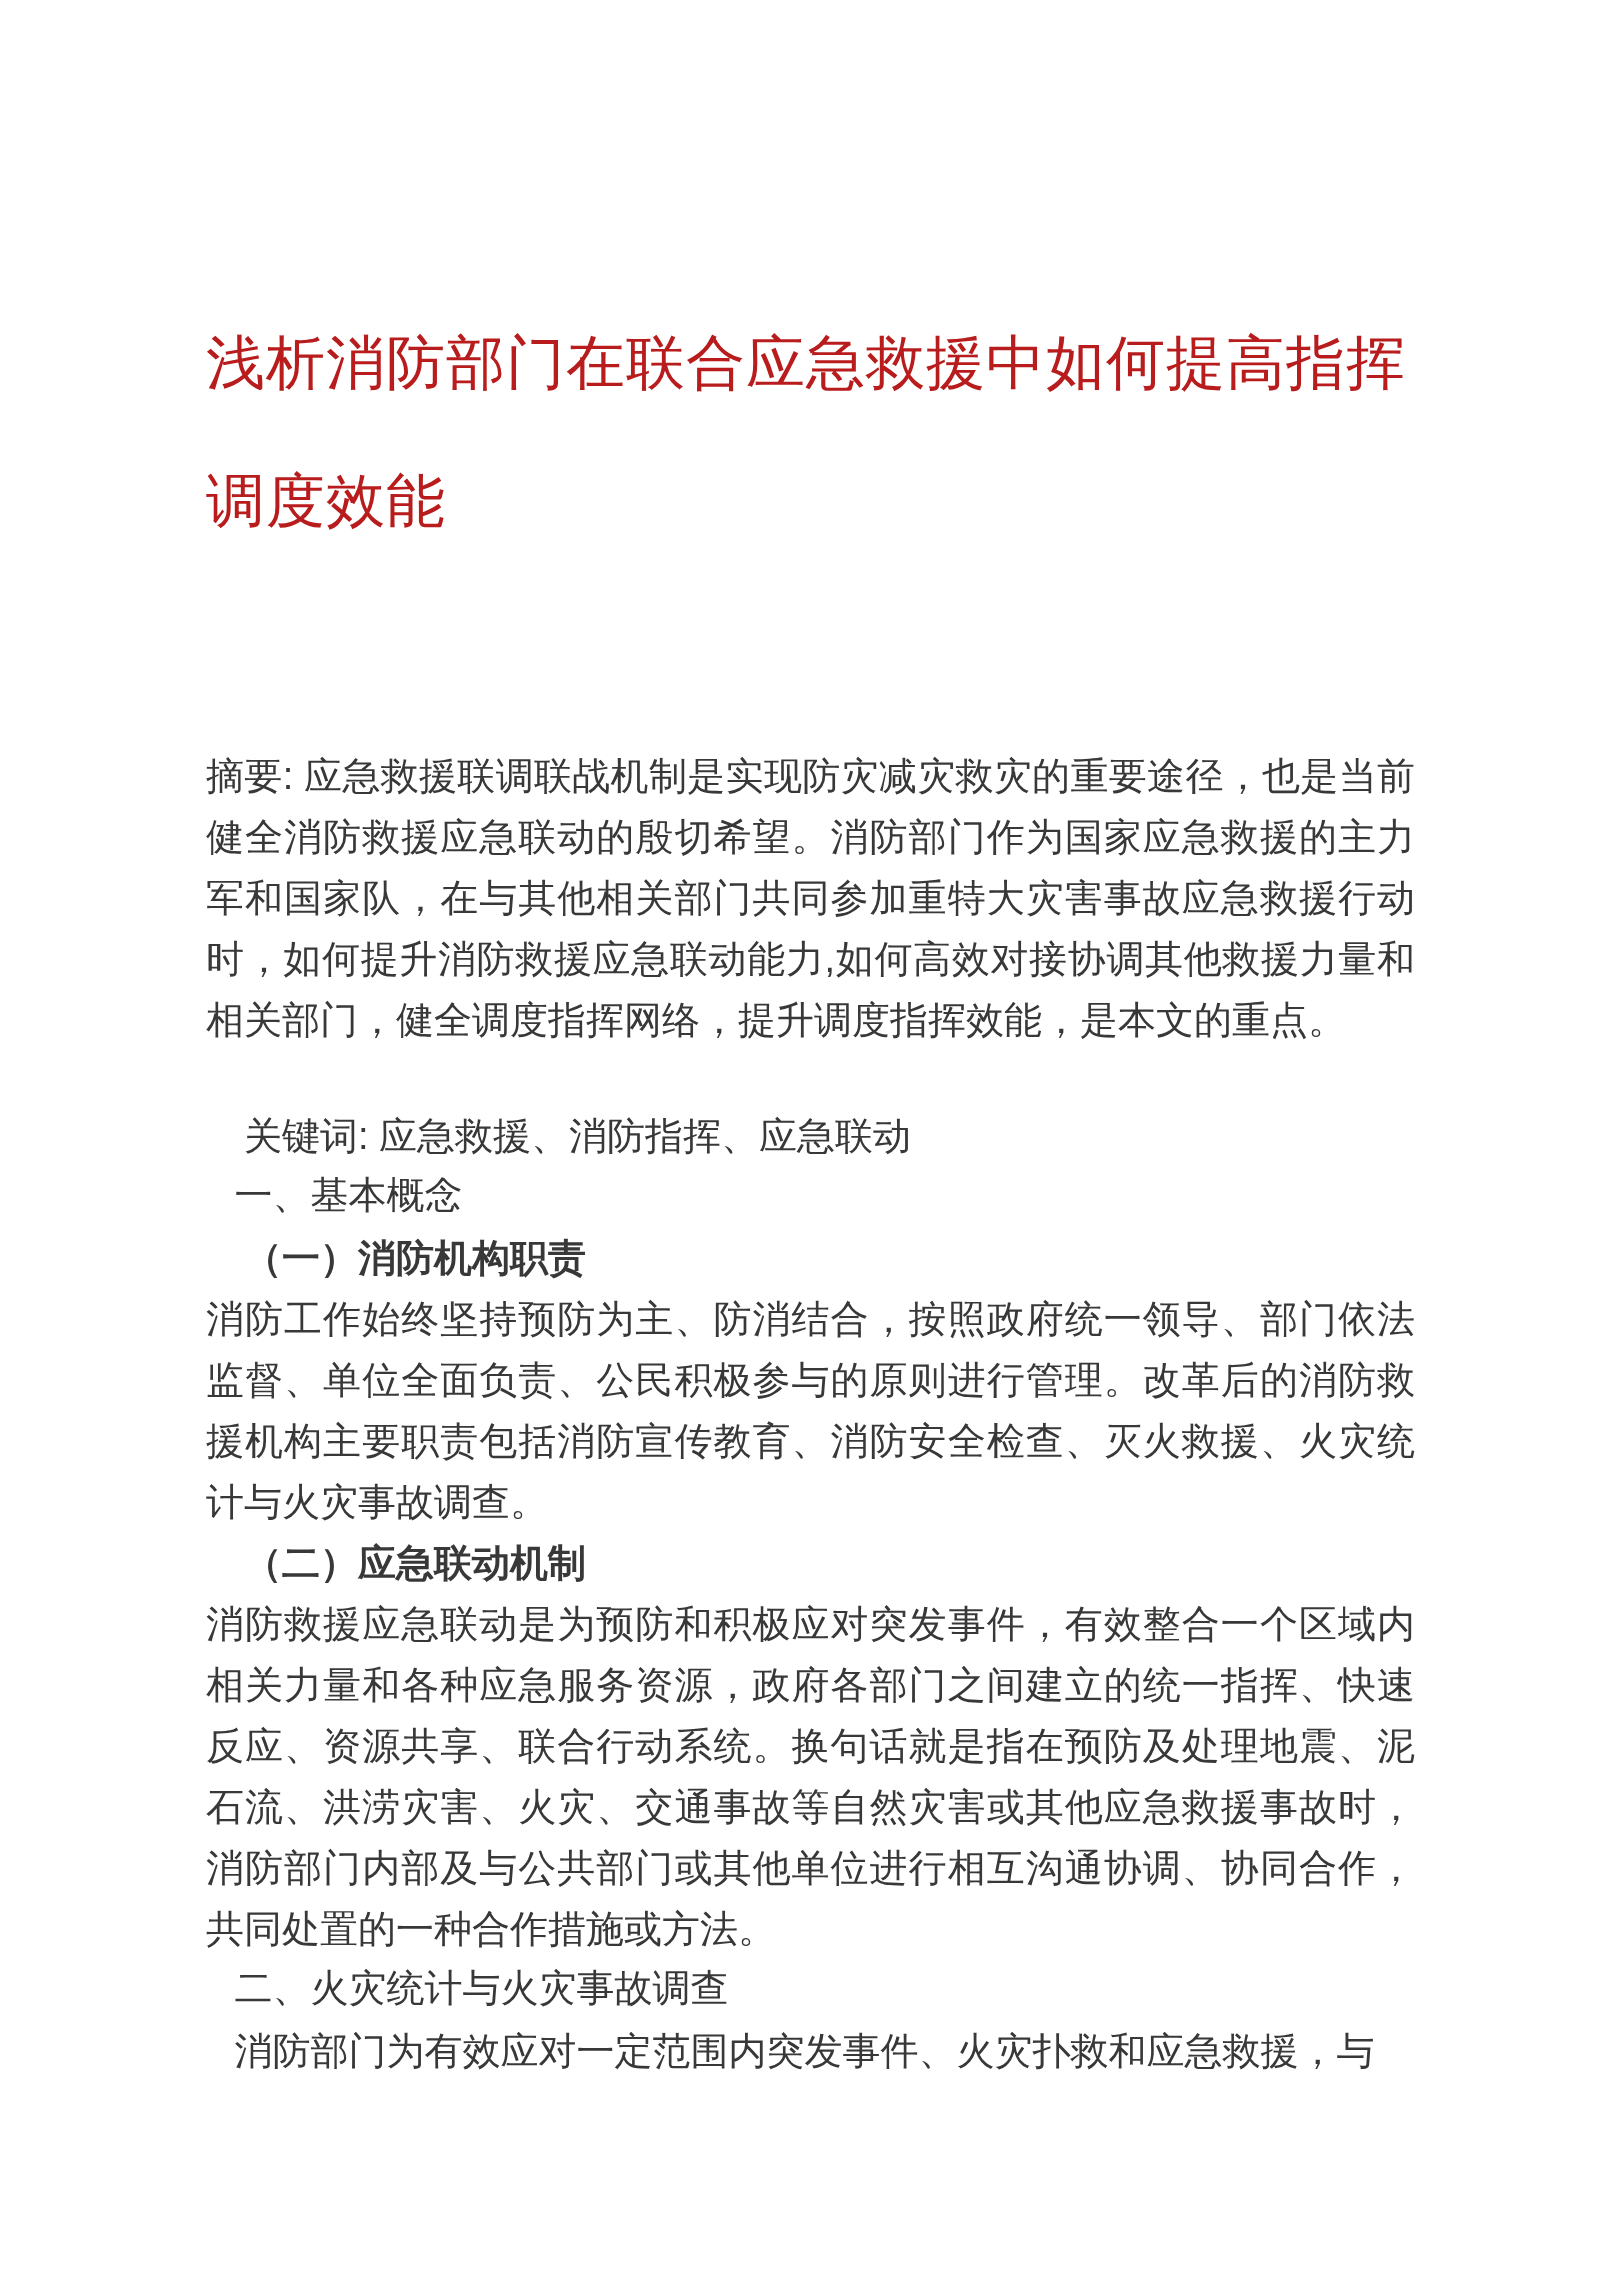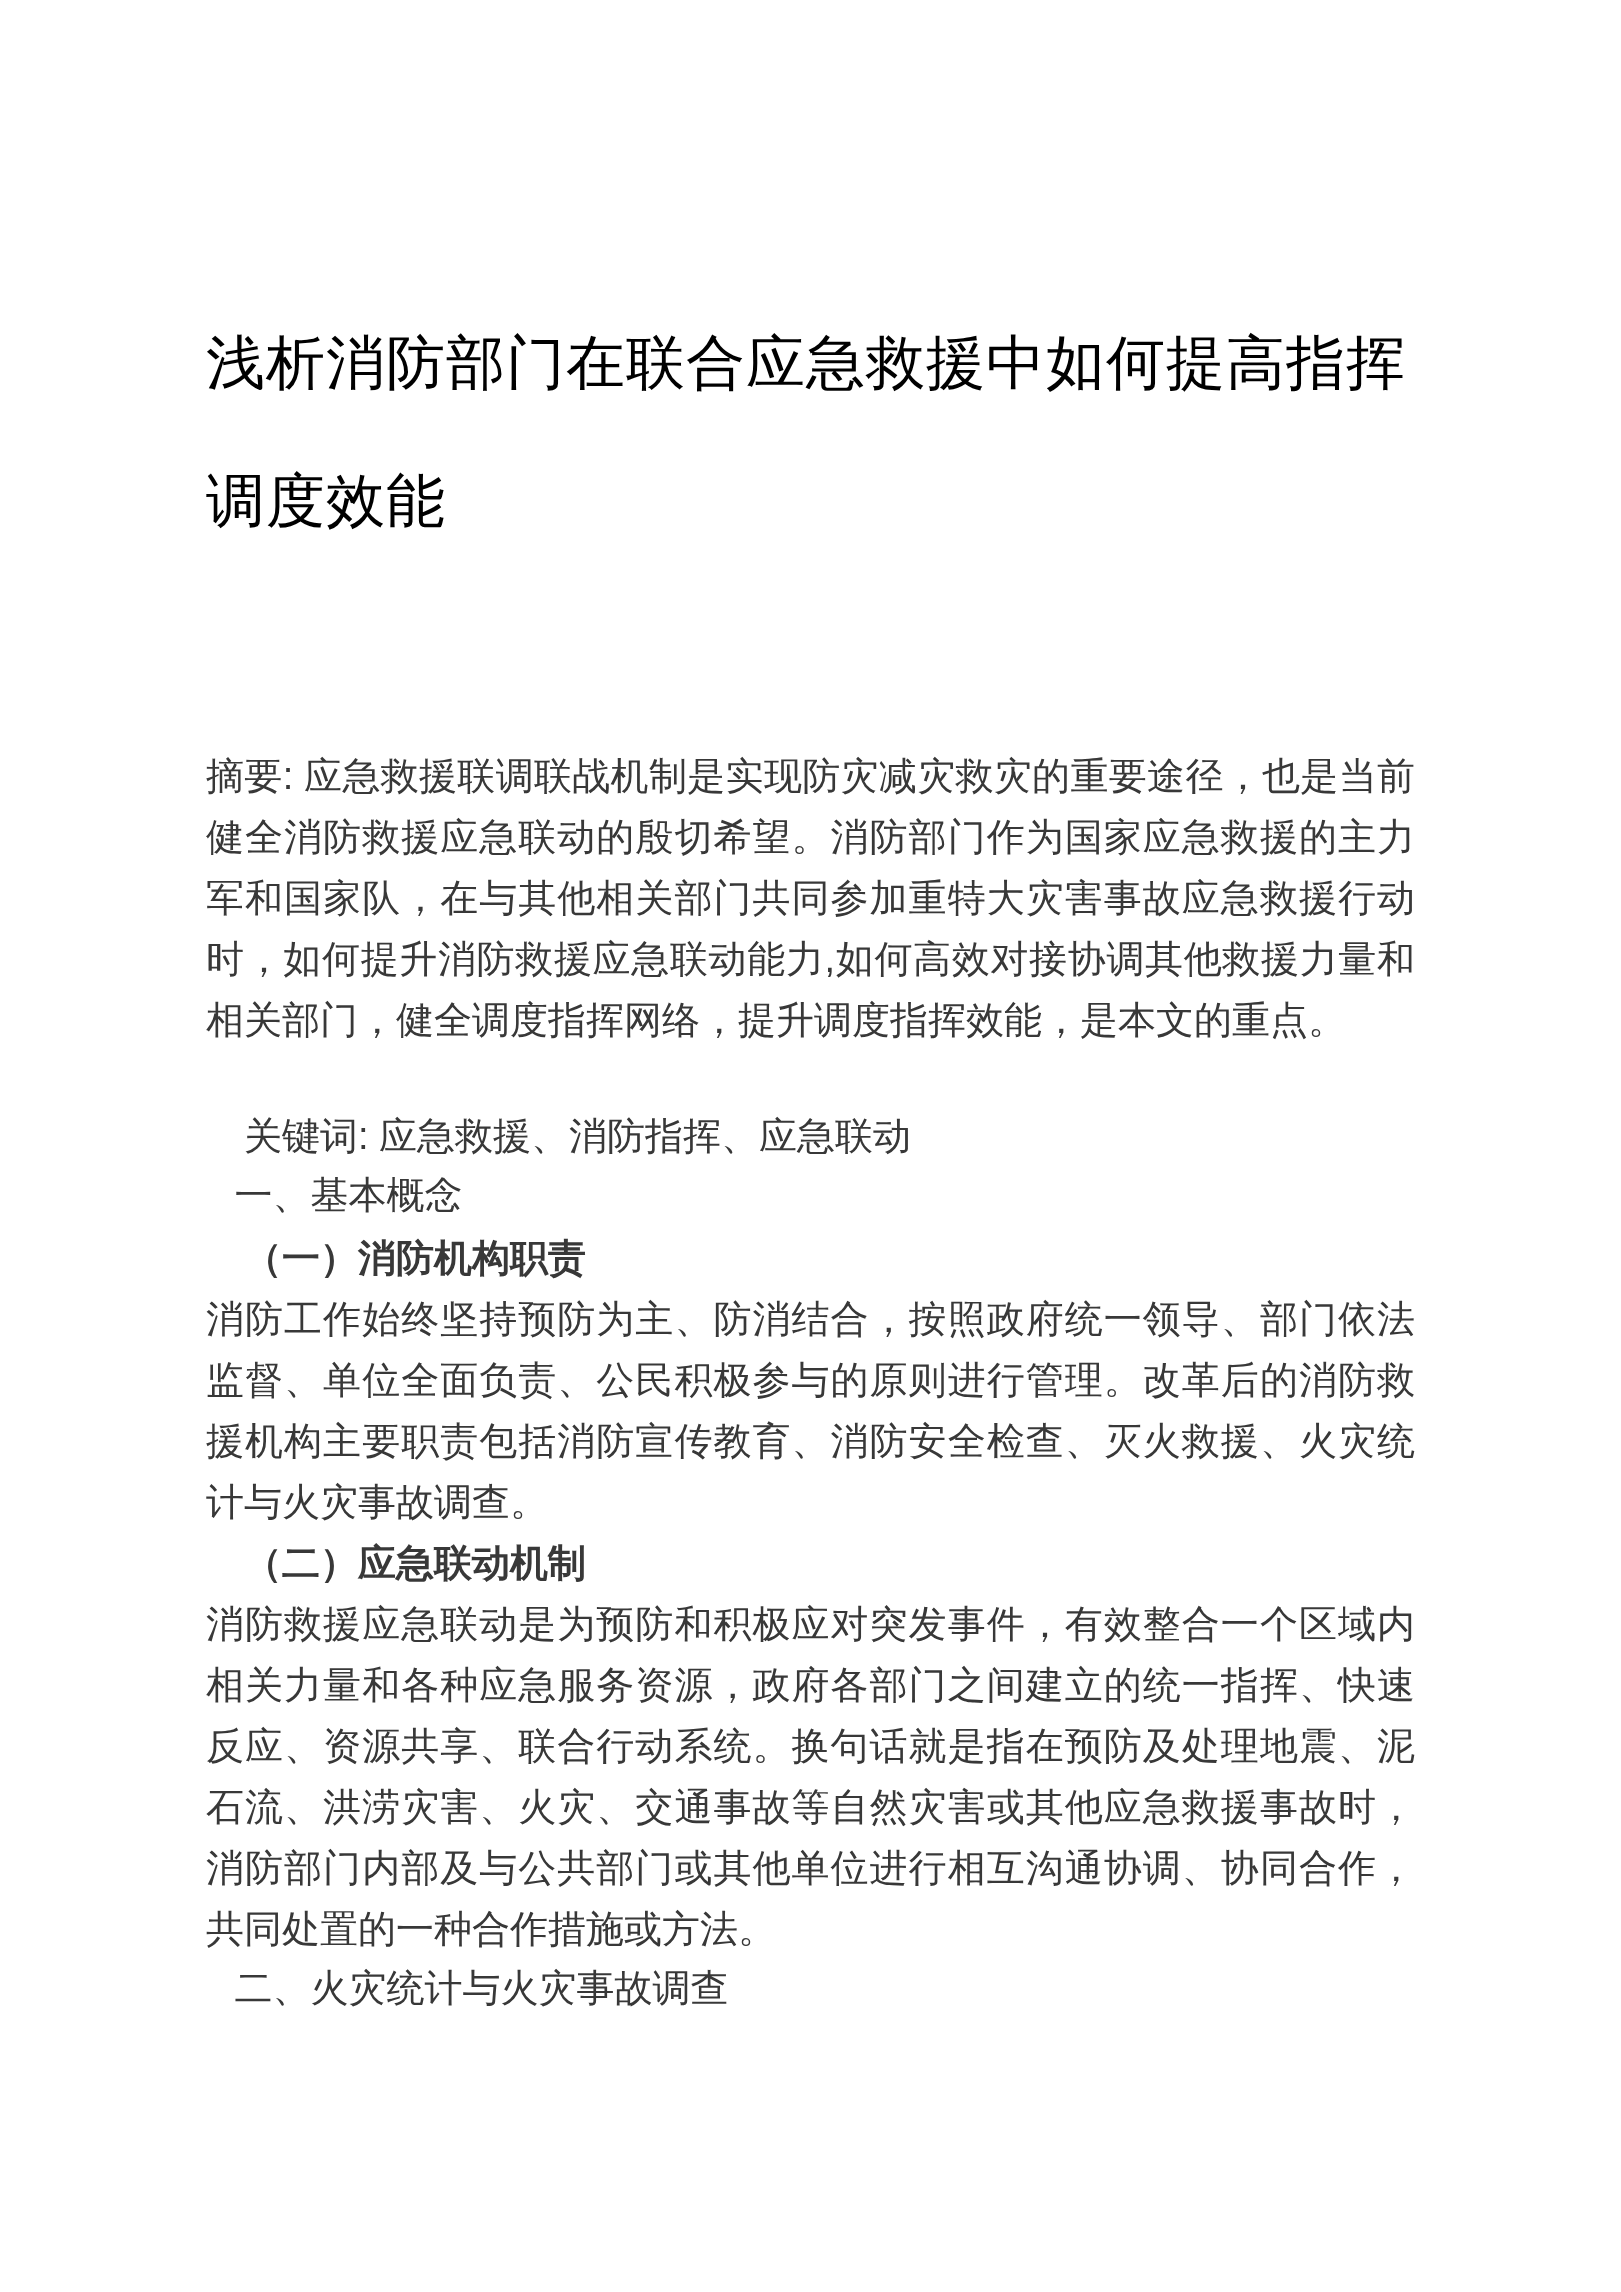--- a/index.html
+++ b/index.html
@@ -17,21 +17,21 @@
     width: 1621px;
     height: 2293px;
     background: #ffffff;
     padding: 294px 206px 0 206px;
     overflow: hidden;
   }
   .title {
     font-size: 59px;
     line-height: 138px;
     font-weight: 400;
-    color: #000000;
+    color: #b91c1c;
     text-align: left;
     margin-bottom: 176px;
     letter-spacing: 1px;
   }
   .page p {
     font-size: 38px;
     line-height: 61px;
     text-align: justify;
     color: #383838;
   }
@@ -72,15 +72,16 @@
   <p class="heading-l2">（一）消防机构职责</p>
 
   <p class="body-text">消防工作始终坚持预防为主、防消结合，按照政府统一领导、部门依法监督、单位全面负责、公民积极参与的原则进行管理。改革后的消防救援机构主要职责包括消防宣传教育、消防安全检查、灭火救援、火灾统计与火灾事故调查。</p>
 
   <p class="heading-l2">（二）应急联动机制</p>
 
   <p class="body-text">消防救援应急联动是为预防和积极应对突发事件，有效整合一个区域内相关力量和各种应急服务资源，政府各部门之间建立的统一指挥、快速反应、资源共享、联合行动系统。换句话就是指在预防及处理地震、泥石流、洪涝灾害、火灾、交通事故等自然灾害或其他应急救援事故时，消防部门内部及与公共部门或其他单位进行相互沟通协调、协同合作，共同处置的一种合作措施或方法。</p>
 
   <p class="heading-l1">二、火灾统计与火灾事故调查</p>
 
+  <p class="body-text indent-small">消防部门为有效应对一定范围内突发事件、火灾扑救和应急救援，与</p>
 
 </div>
 
 
 </body></html>

